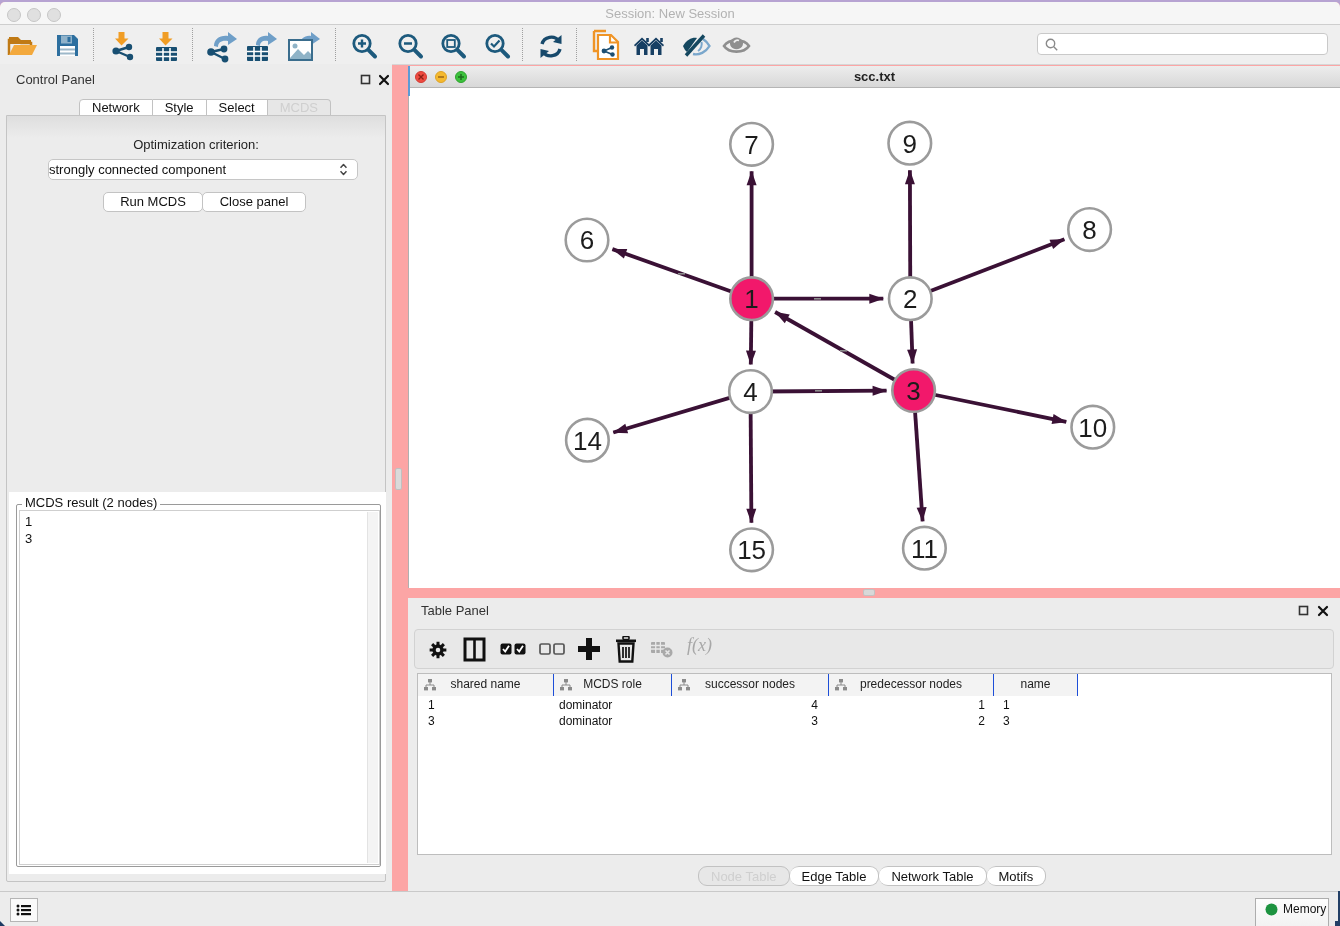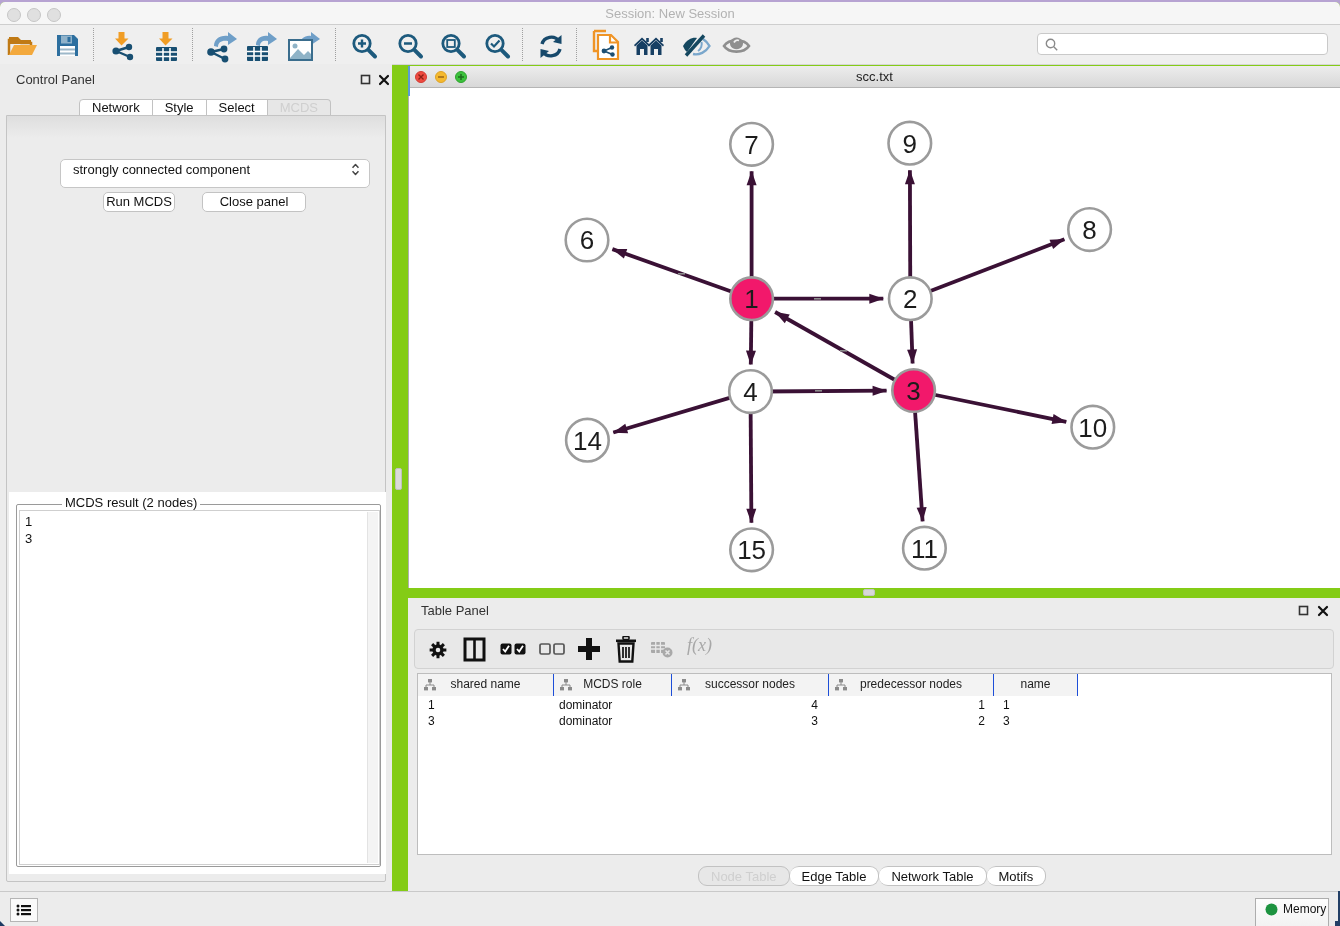--- a/index.html
+++ b/index.html
@@ -1,19 +1,19 @@
 <!DOCTYPE html>
 <html><head>
 <meta charset="utf-8">
 <style>
   * { margin:0; padding:0; box-sizing:border-box; }
   html,body { width:1340px; height:926px; overflow:hidden; }
   body { font-family:"Liberation Sans", sans-serif; background:#b7a3d2; }
   #app { position:absolute; left:0; top:2px; width:1340px; height:924px;
-         background:#84cc16; border-radius:5px 5px 0 0; overflow:hidden; }
+         background:#fca5a5; border-radius:5px 5px 0 0; overflow:hidden; }
   .abs { position:absolute; }
 
   
   #titlebar { position:absolute; left:0; top:0; width:100%; height:23px;
       background:#f6f6f6; border-bottom:1px solid #cecece; }
   .tl { position:absolute; top:6px; width:14px; height:14px; border-radius:50%;
       background:#e0e0e0; border:1px solid #c6c6c6; }
   #ttext { position:absolute; top:4px; left:0; width:100%; text-align:center;
       font-size:13px; color:#b2b2b2; }
 
@@ -34,43 +34,43 @@
       border:1px solid #c2c2c2; border-left:none; padding:0 12px; text-align:center; }
   .tab.first { border-left:1px solid #c2c2c2; border-radius:4px 0 0 0; }
   .tab.last { border-radius:0 4px 0 0; }
   .tab.sel { background:#e7e7e7; color:#cfcfcf; }
   #btabs .tab { height:20px; line-height:19px;border-radius:9px; }
   #cpane { position:absolute; left:6px; top:51px; width:380px; bottom:9px;
       border:1px solid #c4c4c4; background:#ececec; border-radius:0 0 2px 2px;
       background:linear-gradient(#dedede, #ececec 22px); }
   .btn { position:absolute; height:20px; background:#fff; border:1px solid #c3c3c3;
       border-radius:5px; font-size:13px; color:#111; text-align:center; line-height:18px; }
-  #combo { position:absolute; left:60px; top:95px; width:310px; height:29px; background:#fff;
+  #combo { position:absolute; left:48px; top:95px; width:310px; height:21px; background:#fff;
       border:1px solid #c6c6c6; border-radius:5px; font-size:13px; color:#111;
-      line-height:19px; padding-left:12px; }
+      line-height:19px; }
 
   
   #resultwrap { position:absolute; left:9px; top:428px; width:377px; height:382px; background:#fff; }
   #groupbox { position:absolute; left:7px; top:12px; right:5px; bottom:7px;
       border:1px solid #9a9a9a; border-radius:2px; }
   #grouplabel { position:absolute; left:13px; top:3px; background:#fff; padding:0 3px;
-      font-size:13px; color:#111;margin-left:40px; }
+      font-size:13px; color:#111; }
   #rtext { position:absolute; left:10px; top:18px; right:6px; bottom:9px; background:#fff;
       border:1px solid #cfcfcf; font-size:13px; color:#111; line-height:17px; padding:2px 0 0 5px; }
   #rscroll { position:absolute; right:1px; top:1px; width:11px; bottom:1px;
       background:#f4f4f4; border-left:1px solid #e3e3e3; }
 
   
   #netwin { position:absolute; left:408px; top:64px; right:0; height:522px;
       border-left:1px solid #b0b0b0; background:#fff; }
   #nettitle { position:absolute; left:0; top:0; width:100%; height:22px;
       background:linear-gradient(#ededed,#d8d8d8); border-bottom:1px solid #b5b5b5; }
   .lamp { position:absolute; top:5px; width:12px; height:12px; border-radius:50%; }
   #netname { position:absolute; top:3px; left:0; width:100%; text-align:center;
-      font-size:13px; font-weight:normal; color:#222; }
+      font-size:13px; font-weight:bold; color:#222; }
 
   
   #tpanel { position:absolute; left:408px; top:596px; right:0; bottom:35px; background:#ececec; }
   #ttoolbar { position:absolute; left:6px; top:31px; right:6px; height:40px;
       background:#e8e8e8; border:1px solid #d2d2d2; border-radius:4px; }
   #ttable { position:absolute; left:9px; top:75px; right:8px; height:182px;
       background:#fff; border:1px solid #bdbdbd; }
   .hcell { position:absolute; top:0; height:22px; background:#f3f3f3;
       border-right:1px solid #1d4ed8; font-size:12px; color:#222; text-align:center;
       line-height:21px; }
@@ -241,27 +241,28 @@
     <svg class="abs" style="left:378px; top:10px" width="12" height="12" viewBox="0 0 12 12">
         <path d="M2,2 L10,10 M10,2 L2,10" stroke="#111" stroke-width="2.2" stroke-linecap="round"></path>
       </svg>
     <div class="tabs" style="left:79px; top:35px">
       <div class="tab first">Network</div>
         <div class="tab">Style</div>
         <div class="tab">Select</div>
         <div class="tab sel last">MCDS</div>
     </div>
     <div id="cpane"></div>
+    <div class="abs" style="left:0; top:73px; width:392px; text-align:center; font-size:13px; color:#222">Optimization criterion:</div>
     <div id="combo">strongly connected component
       <svg width="11" height="15" style="position:absolute;right:8px;top:2px" viewBox="0 0 13 15">
           <path d="M3,5.5 L6.5,1.5 L10,5.5" fill="none" stroke="#444" stroke-width="1.7" stroke-linejoin="round"></path>
           <path d="M3,9.5 L6.5,13.5 L10,9.5" fill="none" stroke="#444" stroke-width="1.7" stroke-linejoin="round"></path>
         </svg>
     </div>
-    <div class="btn" style="left:103px; top:128px; width:72px">Run MCDS</div>
+    <div class="btn" style="left:103px; top:128px; width:100px">Run MCDS</div>
     <div class="btn" style="left:202px; top:128px; width:104px">Close panel</div>
     <div id="resultwrap">
       <div id="groupbox"></div>
       <div id="grouplabel">MCDS result (2 nodes)</div>
       <div id="rtext">1<br>3<div id="rscroll"></div></div>
     </div>
   </div>
 
   <div class="abs" style="left:395px; top:466px; width:7px; height:22px; background:#dadada; border:1px solid #c0c0c0; border-radius:2px"></div>
 

